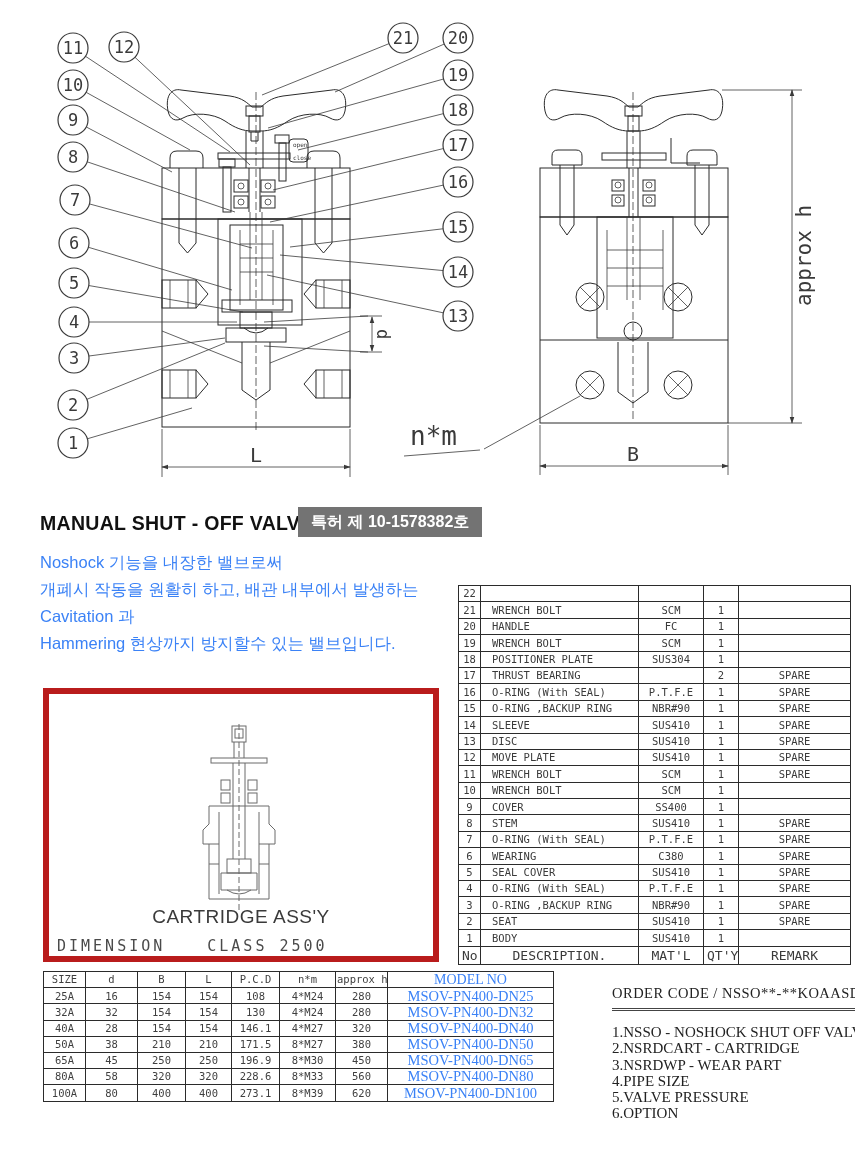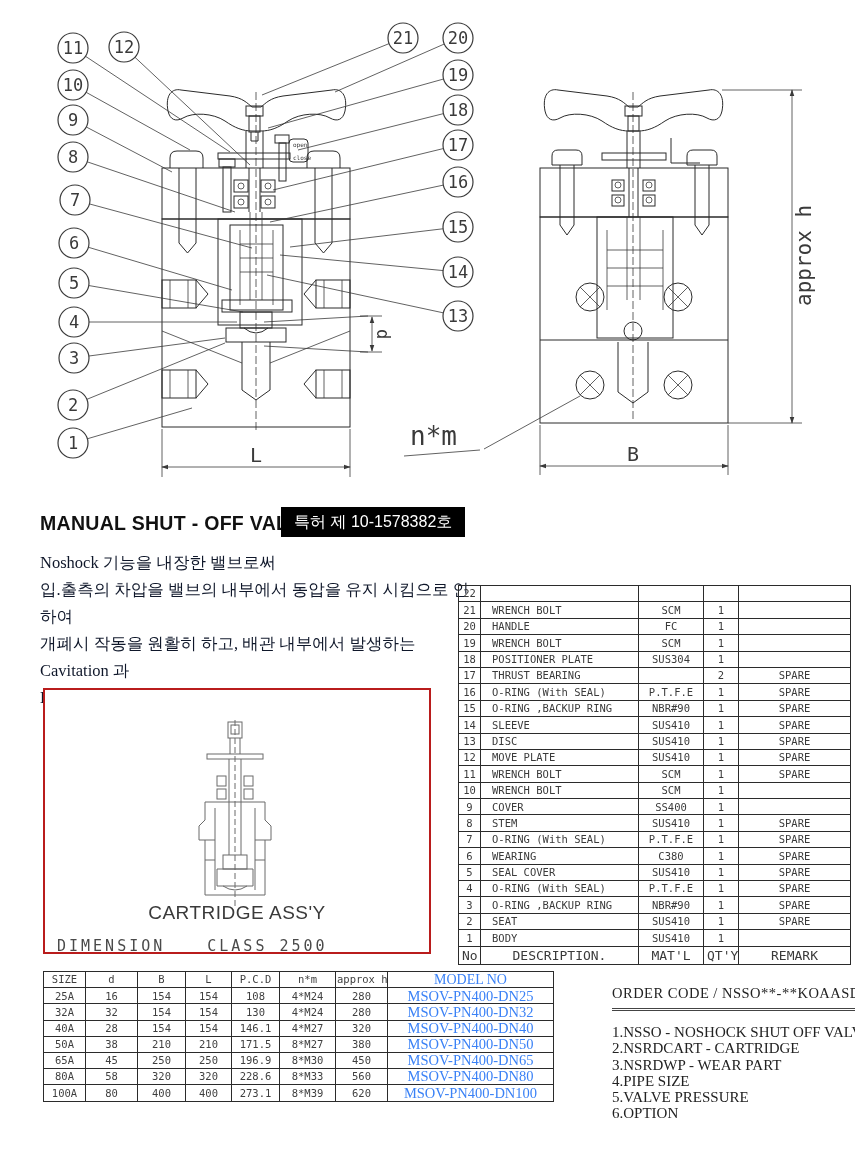--- a/index.html
+++ b/index.html
@@ -7,23 +7,23 @@
           font-family:"Liberation Sans",sans-serif;color:#1a1a1a;}
   svg{position:absolute;left:0;top:0;}
   .line{stroke:#2b2b2b;stroke-width:1;fill:none;}
   .thin{stroke:#3a3a3a;stroke-width:.8;fill:none;}
   .cad{font-family:"DejaVu Sans Mono",monospace;fill:#3a3a3a;}
   .callout-circle{fill:#fff;stroke:#3a3a3a;stroke-width:1.2;}
   .callout-num{font-family:"DejaVu Sans Mono",monospace;font-size:17px;fill:#3a3a3a;text-anchor:middle;}
 
   .title-text{position:absolute;left:40px;top:512px;font-size:19.5px;font-weight:600;
               letter-spacing:.3px;color:#111;}
-  .patent-badge{position:absolute;left:281px;top:507px;background:#000000;color:#fff;
-                font-size:16px;font-weight:400;padding:4px 13px;line-height:22px;}
-  .desc{position:absolute;left:40px;top:549px;width:430px;font-size:16.5px;line-height:27px;color:#0f172a;font-family:Liberation Serif, serif;}
+  .patent-badge{position:absolute;left:298px;top:507px;background:#737373;color:#fff;
+                font-size:16px;font-weight:700;padding:4px 13px;line-height:22px;}
+  .desc{position:absolute;left:40px;top:549px;width:430px;font-size:16.5px;line-height:27px;color:#3b82f6;}
 
   table{position:absolute;border-collapse:collapse;table-layout:fixed;}
   #parts-table{left:458px;top:585px;width:392px;}
   #parts-table td,#parts-table th{border:1px solid #2b2b2b;font-family:"DejaVu Sans Mono",monospace;
      color:#3a3a3a;font-size:10.5px;font-weight:normal;height:15.4px;line-height:1;padding:0 3px;
      white-space:nowrap;overflow:hidden;}
   #parts-table .c{text-align:center;}
   #parts-table tfoot th{font-size:13px;height:17px;}
   #parts-table td.desc-cell{padding-left:11px;}
 
@@ -36,21 +36,21 @@
      padding:0 1px;white-space:nowrap;overflow:hidden;}
   #dim-table .serif-cell{font-family:"Liberation Serif",serif;font-size:14.5px;color:#3b82f6;}
   #dim-table th.serif-cell{font-size:14px;}
 
   .order-box{position:absolute;left:612px;top:985px;width:243px;font-family:"Liberation Serif",serif;color:#222;}
   .order-heading{font-size:14.5px;text-align:center;padding-bottom:6px;
                  border-bottom:3px double #444;letter-spacing:.5px;white-space:nowrap;}
   .order-list{list-style:none;margin:13px 0 0 0;padding:0;font-size:15px;line-height:16.3px;white-space:nowrap;}
 
   .cartridge-box{position:absolute;left:43px;top:688px;width:384px;height:262px;
-                 border:2px solid #b91c1c;background:#fff;}
+                 border:6px solid #b91c1c;background:#fff;}
   .cartridge-caption{position:absolute;left:0;width:100%;top:212px;text-align:center;
                      font-size:19px;color:#3a3a3a;letter-spacing:.5px;}
 </style>
 </head>
 <body>
 
 <div class="canvas">
 
   <svg width="855" height="500" viewBox="0 0 855 500">
     <defs>
@@ -288,21 +288,20 @@
         <circle cx="458" cy="316" r="15" class="callout-circle"></circle>
         <text x="458" y="322" class="callout-num">13</text>
       </g>
   </svg>
 
   <div class="title-text">MANUAL SHUT - OFF VALVE</div>
   <div class="patent-badge">특허 제 10-1578382호</div>
 
   <div class="desc" id="desc-lines">
       <div>Noshock 기능을 내장한 밸브로써</div>
-      <div>입.출측의 차압을 밸브의 내부에서 동압을 유지 시킴으로 인하여</div>
       <div>개폐시 작동을 원활히 하고, 배관 내부에서 발생하는 Cavitation 과</div>
       <div>Hammering 현상까지 방지할수 있는 밸브입니다.</div>
     </div>
 
   <table id="parts-table">
     <colgroup>
         <col style="width:22px">
         <col style="width:158px">
         <col style="width:65px">
         <col style="width:35px">

